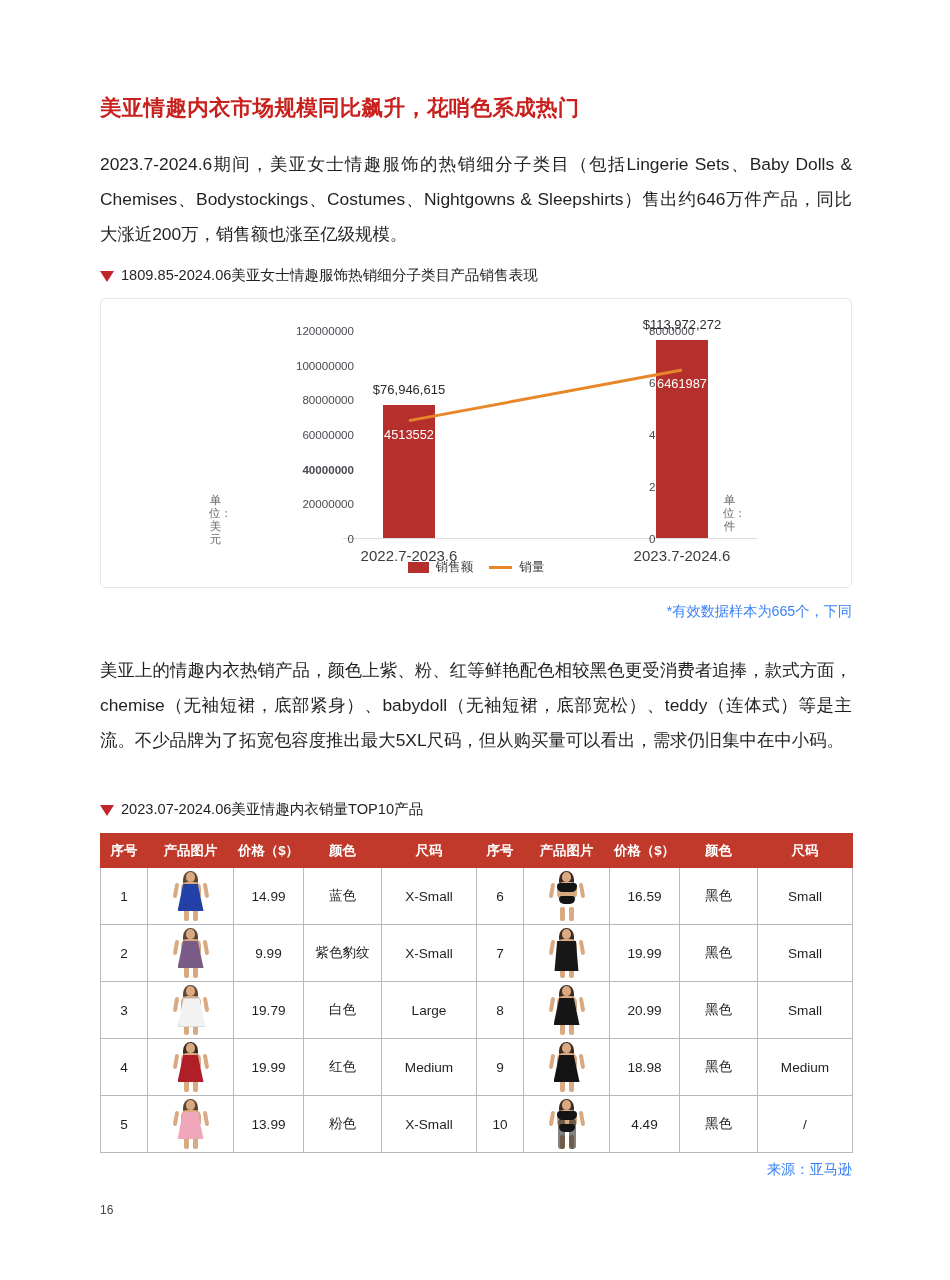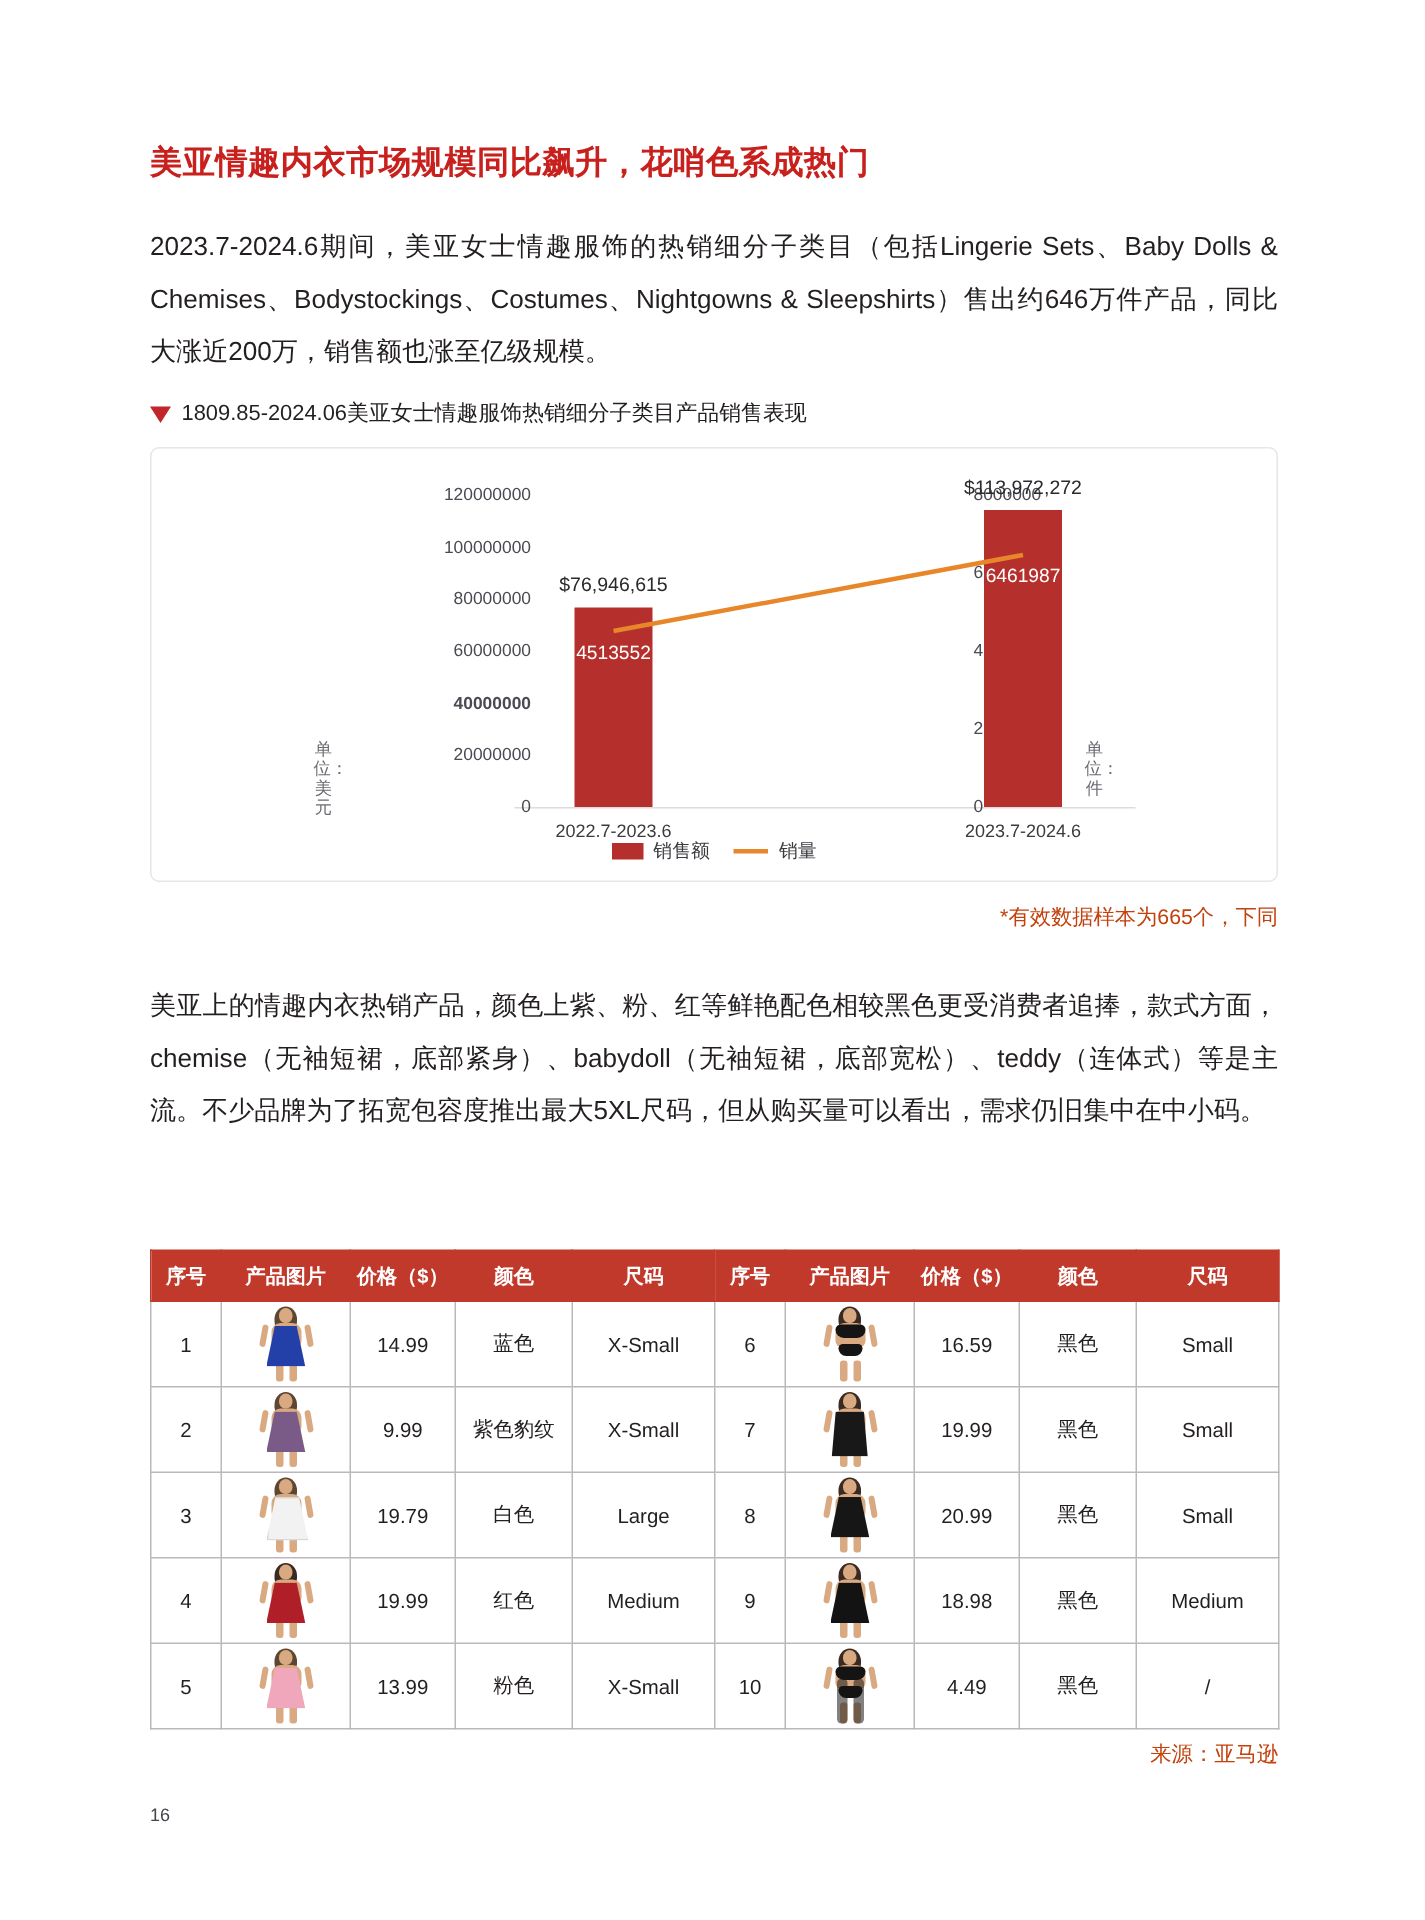--- a/index.html
+++ b/index.html
@@ -128,21 +128,21 @@
   }
   .bar-label-in {
     position: absolute;
     font-size: 12.8px;
     color: #ffffff;
     white-space: nowrap;
     transform: translateX(-50%);
   }
   .xtick {
     position: absolute;
-    font-size: 12px;
+    font-size: 15px;
     color: #3b3b40;
     white-space: nowrap;
     transform: translateX(-50%);
   }
   .legend {
     position: absolute;
     left: 0; right: 0;
     bottom: 11px;
     display: flex;
     justify-content: center;
@@ -161,21 +161,21 @@
     background: #e8872a;
     display: inline-block;
     margin-left: 9px;
   }
 
   
   .note {
     position: absolute;
     right: 98px;
     font-size: 14.2px;
-    color: #c2410c;
+    color: #3b82f6;
     white-space: nowrap;
   }
   #note-chart { top: 602px; }
   #note-source { top: 1160px; }
 
   
   .prod-table {
     position: absolute;
     left: 100px;
     top: 833px;
@@ -372,20 +372,24 @@
       <span>销售额</span>
       <span class="legend-line"></span>
       <span>销量</span>
     </div>
   </div>
 
   <div class="note" id="note-chart">*有效数据样本为665个，下同</div>
 
   <div class="para" id="para2">美亚上的情趣内衣热销产品，颜色上紫、粉、红等鲜艳配色相较黑色更受消费者追捧，款式方面，chemise（无袖短裙，底部紧身）、babydoll（无袖短裙，底部宽松）、teddy（连体式）等是主流。不少品牌为了拓宽包容度推出最大5XL尺码，但从购买量可以看出，需求仍旧集中在中小码。</div>
 
+  <div class="fig-caption" id="cap-table">
+    <span class="tri"></span>
+    <span>2023.07-2024.06美亚情趣内衣销量TOP10产品</span>
+  </div>
 
   <table class="prod-table">
     <colgroup>
       <col class="col-idx">
         <col class="col-img">
         <col class="col-price">
         <col class="col-color">
         <col class="col-size">
       <col class="col-idx">
         <col class="col-img">

